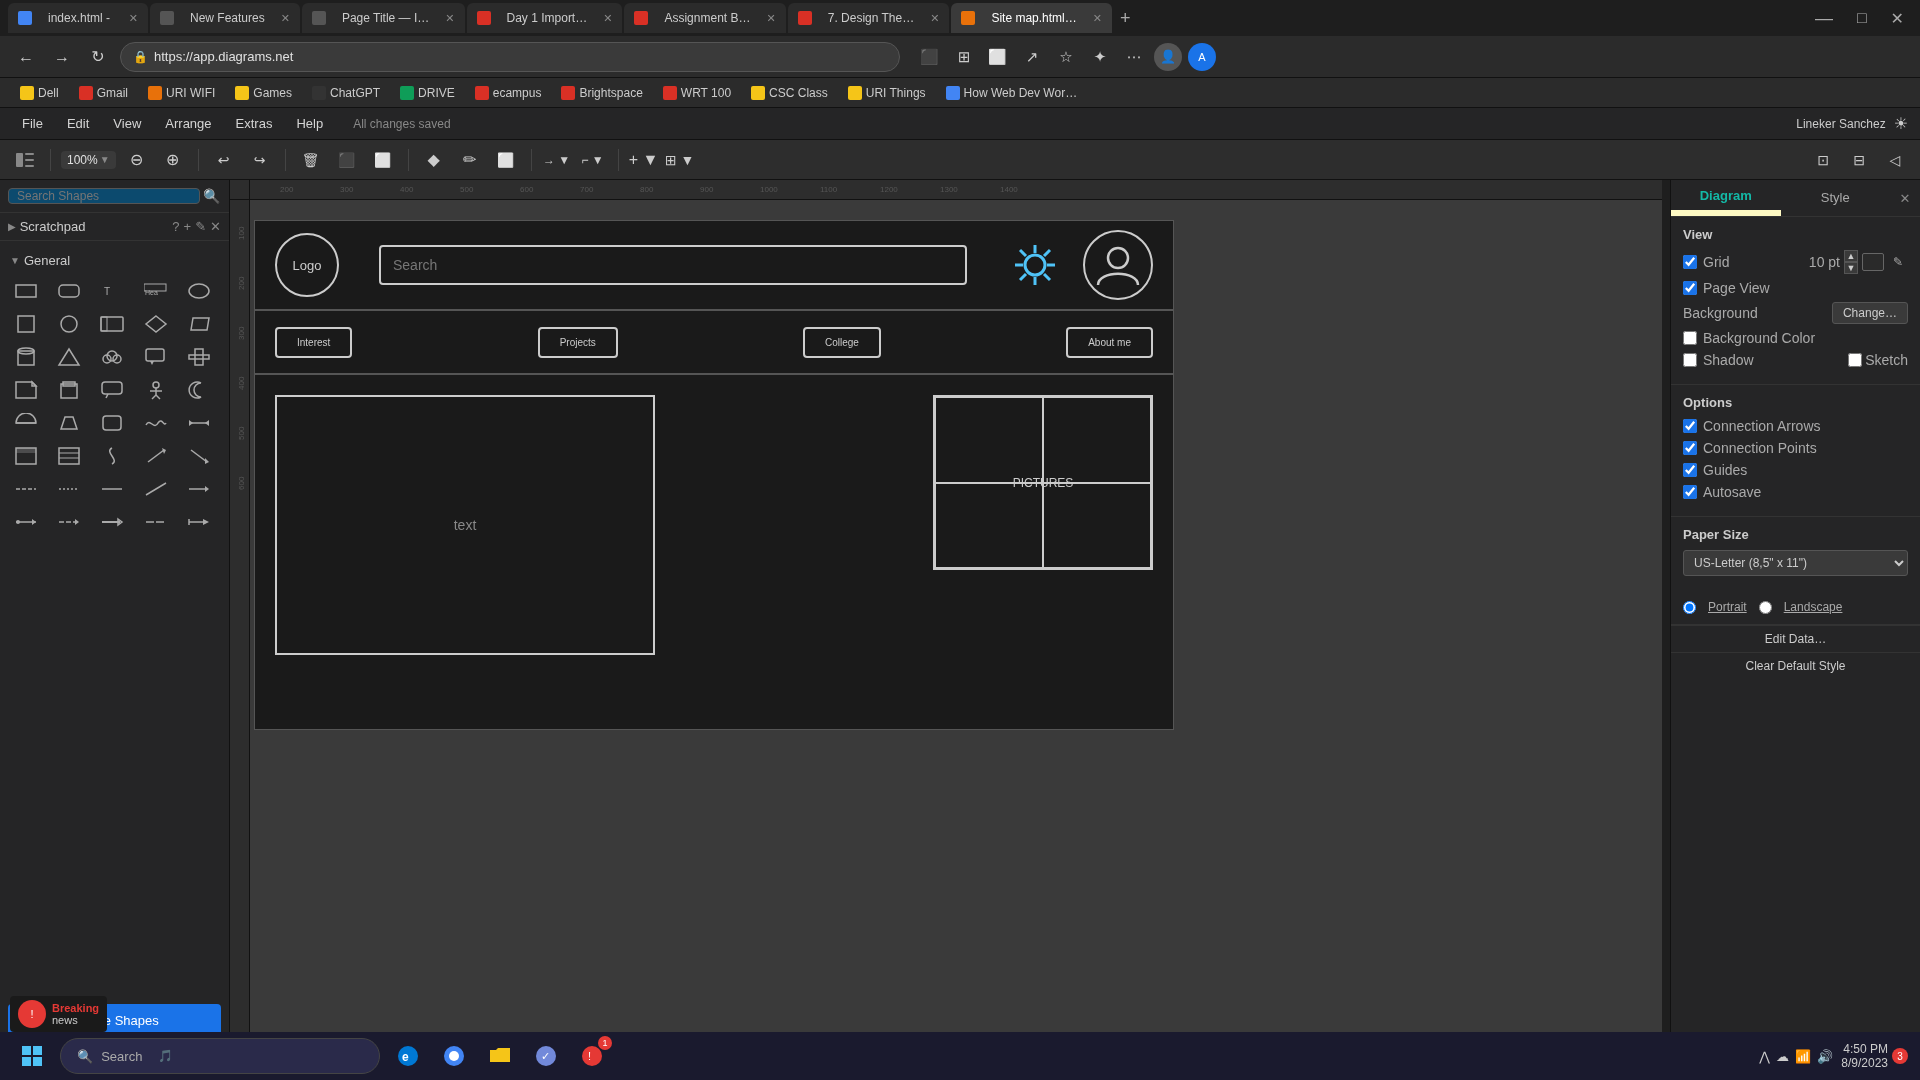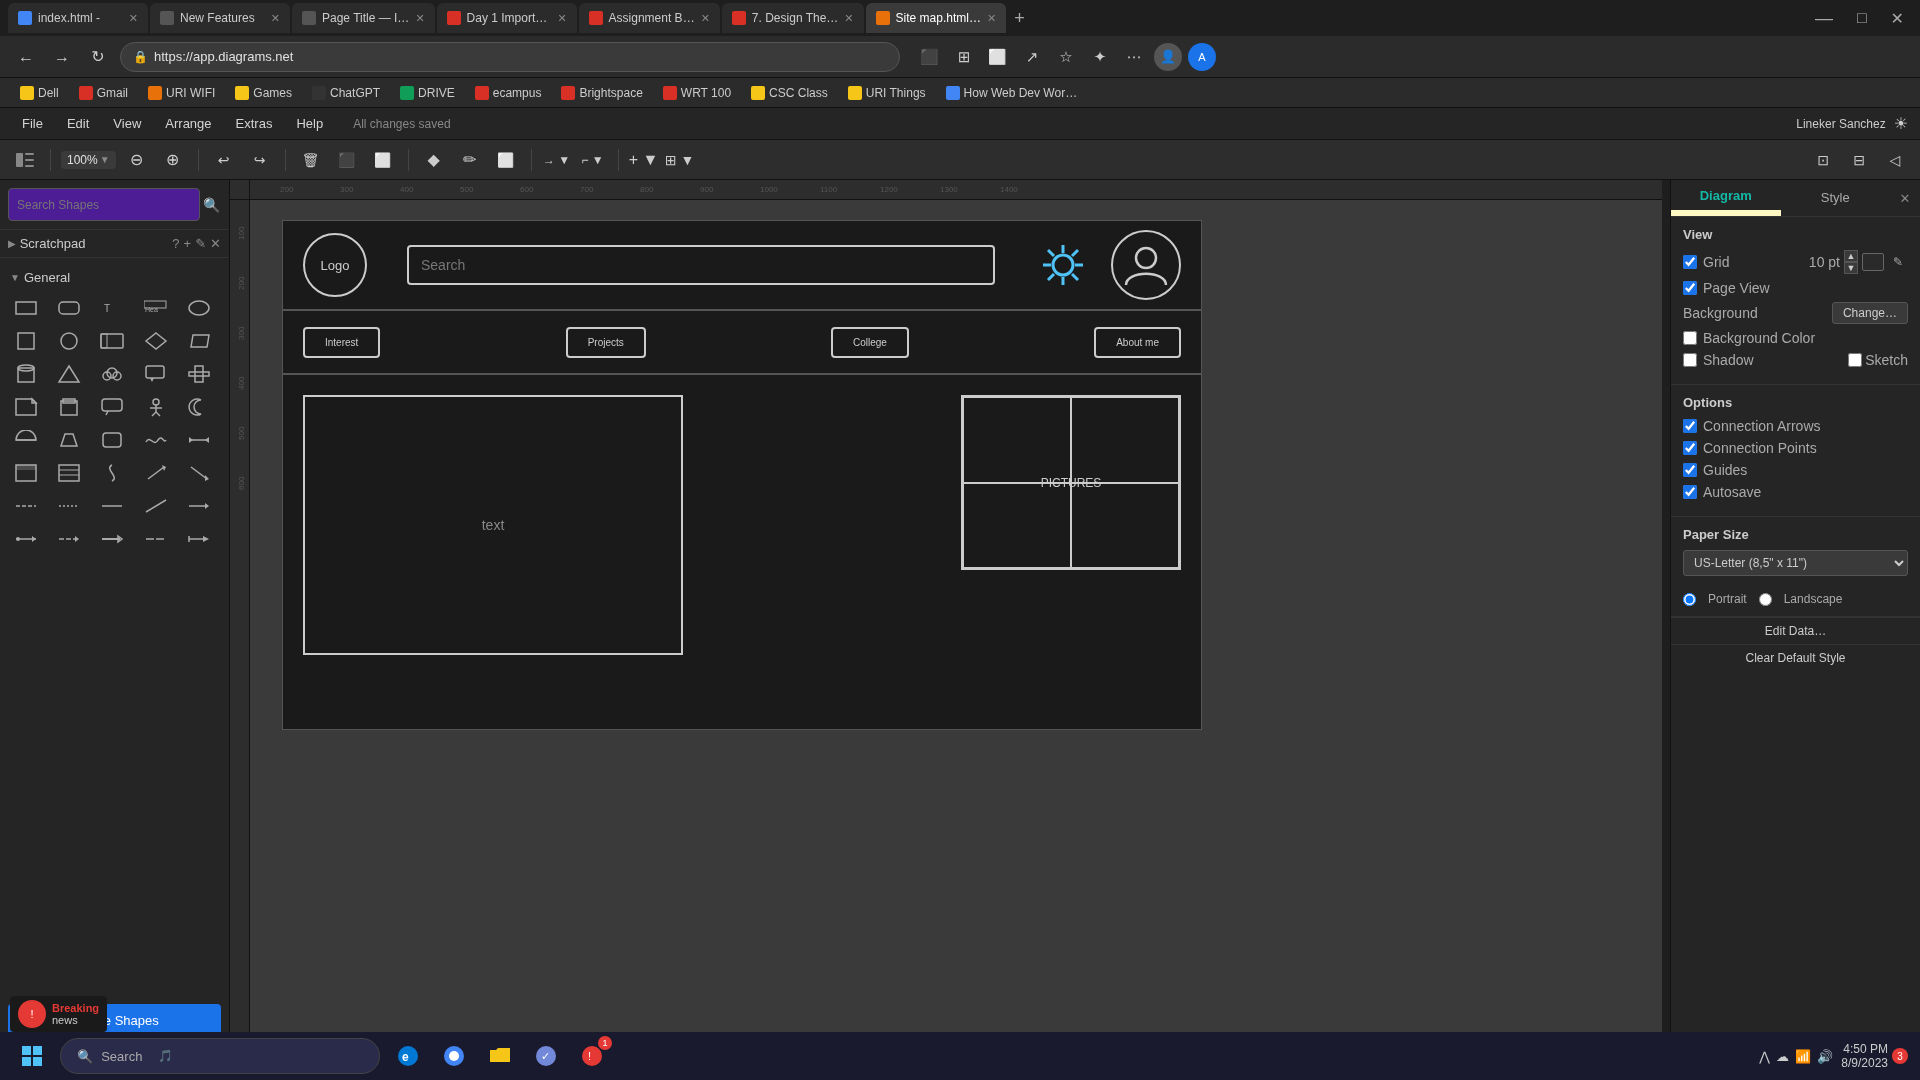--- a/index.html
+++ b/index.html
@@ -1,18 +1,18 @@
 <!DOCTYPE html>
 <html><head>
   <meta charset="utf-8">
   <style>
     * { box-sizing: border-box; margin: 0; padding: 0; }
     body { font-family: 'Segoe UI', Arial, sans-serif; background: #202020; color: #e0e0e0; width: 1920px; height: 1080px; overflow: hidden; font-size: 13px; }
     .tab-bar { display: flex; align-items: center; background: #1e1e1e; height: 36px; padding: 0 8px; gap: 2px; }
-    .tab { display: flex; align-items: center; background: #2b2b2b; border-radius: 6px 6px 0 0; padding: 0 10px; height: 30px; gap: 6px; font-size: 12px; color: #ccc; min-width: 140px; max-width: 200px; cursor: pointer; }
+    .tab { display: flex; align-items: center; background: #2b2b2b; border-radius: 6px 6px 0 0; padding: 0 10px; height: 30px; gap: 16px; font-size: 12px; color: #ccc; min-width: 140px; max-width: 200px; cursor: pointer; }
     .tab.active { background: #3a3a3a; color: #fff; }
     .tab-close { font-size: 11px; color: #888; cursor: pointer; margin-left: auto; }
     .tab-favicon { width: 14px; height: 14px; border-radius: 2px; flex-shrink: 0; }
     .tab-add { background: none; border: none; color: #aaa; font-size: 18px; cursor: pointer; padding: 0 6px; }
     .tab-window-controls { display: flex; align-items: center; gap: 8px; margin-left: auto; }
 
     .address-bar-row { display: flex; align-items: center; background: #2b2b2b; height: 42px; padding: 4px 12px; gap: 8px; border-bottom: 1px solid #111; }
     .nav-btn { background: none; border: none; color: #ccc; font-size: 16px; cursor: pointer; width: 28px; height: 28px; display: flex; align-items: center; justify-content: center; border-radius: 4px; }
     .address-bar { flex: 1; max-width: 780px; background: #3a3a3a; border: 1px solid #555; border-radius: 20px; height: 30px; display: flex; align-items: center; padding: 0 12px; gap: 6px; font-size: 13px; color: #e0e0e0; }
     .address-bar .lock-icon { color: #aaa; font-size: 12px; }
@@ -40,21 +40,21 @@
     .toolbar-btn { background: none; border: none; color: #ccc; cursor: pointer; font-size: 14px; width: 30px; height: 28px; display: flex; align-items: center; justify-content: center; border-radius: 3px; }
     .zoom-control { display: flex; align-items: center; gap: 2px; padding: 2px 6px; background: #3a3a3a; border-radius: 4px; font-size: 12px; cursor: pointer; }
     .toolbar-sep { width: 1px; height: 22px; background: #444; margin: 0 4px; }
 
     
     .main-area { display: flex; flex: 1; overflow: hidden; }
 
     
     .left-sidebar { width: 230px; background: #252526; border-right: 1px solid #111; display: flex; flex-direction: column; overflow: hidden; }
     .search-shapes { display: flex; align-items: center; padding: 8px; gap: 4px; border-bottom: 1px solid #333; }
-    .shape-search-input { flex: 1; background: #4c1d95; border: 1px solid #555; border-radius: 4px; height: 33px; padding: 0 8px; color: #e0e0e0; font-size: 12px; }
+    .shape-search-input { flex: 1; background: #0c4a6e; border: 1px solid #555; border-radius: 4px; height: 16px; padding: 0 8px; color: #e0e0e0; font-size: 12px; }
     .search-icon-btn { background: none; border: none; color: #aaa; cursor: pointer; font-size: 14px; }
 
     .shapes-panel { flex: 1; overflow-y: auto; padding: 8px; }
     .shape-section { margin-bottom: 8px; }
     .shape-section-header { display: flex; align-items: center; gap: 4px; padding: 4px 2px; cursor: pointer; font-size: 13px; color: #ccc; font-weight: 500; }
     .shapes-grid { display: grid; grid-template-columns: repeat(5, 1fr); gap: 3px; margin-top: 4px; }
     .shape-item { width: 36px; height: 30px; display: flex; align-items: center; justify-content: center; cursor: pointer; border-radius: 3px; }
     .shape-item svg { width: 24px; height: 20px; }
 
     .scratchpad-section { padding: 6px 8px; border-bottom: 1px solid #333; }
@@ -80,21 +80,21 @@
 
     
     .canvas-area { flex: 1; background: #1e1e1e; position: relative; overflow: hidden; }
     .canvas-inner { position: absolute; top: 0; left: 0; right: 8px; bottom: 8px; overflow: hidden; }
     .ruler-h { position: absolute; top: 0; left: 20px; right: 0; height: 20px; background: #2d2d2d; border-bottom: 1px solid #111; display: flex; align-items: center; overflow: hidden; }
     .ruler-v { position: absolute; top: 20px; left: 0; bottom: 0; width: 20px; background: #2d2d2d; border-right: 1px solid #111; }
     .ruler-corner { position: absolute; top: 0; left: 0; width: 20px; height: 20px; background: #2d2d2d; border-right: 1px solid #111; border-bottom: 1px solid #111; }
     .canvas-viewport { position: absolute; top: 20px; left: 20px; right: 0; bottom: 0; background: #3a3a3a; overflow: hidden; }
 
     
-    .diagram-canvas { position: absolute; top: 20px; left: 32px; width: 920px; height: 510px; background: #1a1a1a; border: 1px solid #555; }
+    .diagram-canvas { position: absolute; top: 20px; left: 4px; width: 920px; height: 510px; background: #1a1a1a; border: 1px solid #555; }
     .diagram-header { display: flex; align-items: center; padding: 10px 20px; border-bottom: 2px solid #555; height: 90px; gap: 20px; }
     .logo-circle { width: 64px; height: 64px; border-radius: 50%; border: 2px solid #ccc; display: flex; align-items: center; justify-content: center; font-size: 13px; color: #ccc; flex-shrink: 0; }
     .nav-search-box { flex: 1; height: 40px; border: 2px solid #ccc; border-radius: 4px; display: flex; align-items: center; padding: 0 12px; font-size: 14px; color: #888; margin: 0 20px; }
     .gear-icon-large { width: 56px; height: 56px; display: flex; align-items: center; justify-content: center; margin-left: auto; }
     .person-circle { width: 70px; height: 70px; border-radius: 50%; border: 2px solid #ccc; display: flex; align-items: center; justify-content: center; }
     .nav-links-row { display: flex; align-items: center; padding: 10px 20px; gap: 0; border-bottom: 2px solid #555; height: 64px; }
     .nav-link-btn { border: 2px solid #ccc; border-radius: 4px; padding: 8px 20px; font-size: 10px; color: #ccc; background: transparent; cursor: pointer; }
     .nav-link-spacer { flex: 1; }
     .diagram-content { padding: 20px; display: flex; gap: 20px; }
     .text-box { width: 380px; height: 260px; border: 2px solid #ccc; display: flex; align-items: center; justify-content: center; color: #888; font-size: 14px; }
@@ -790,21 +790,21 @@
             <span class="panel-label">Autosave</span>
           </div>
         </div>
       </div>
 
       <div class="panel-section">
         <div class="panel-section-title">Paper Size</div>
         <select class="panel-select">
           <option>US-Letter (8,5" x 11")</option>
         </select>
-        <div class="radio-group" style="margin-top:16px;">
+        <div class="radio-group" style="margin-top:24px;text-decoration:underline;">
           <input type="radio" name="orientation" checked="" style="">
           <span>Portrait</span>
           <input type="radio" name="orientation" style="">
           <span>Landscape</span>
         </div>
       </div>
 
       <button class="panel-action-btn">Edit Data…</button>
       <button class="panel-action-btn">Clear Default Style</button>
     </div>

